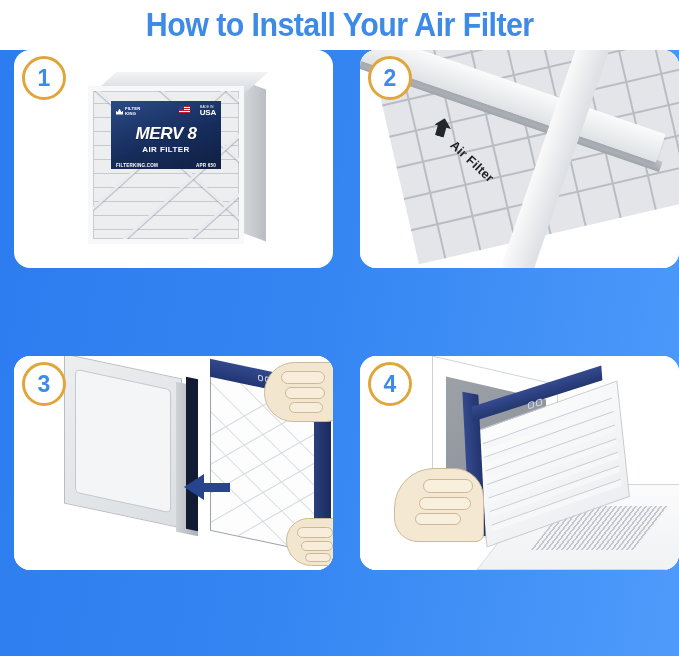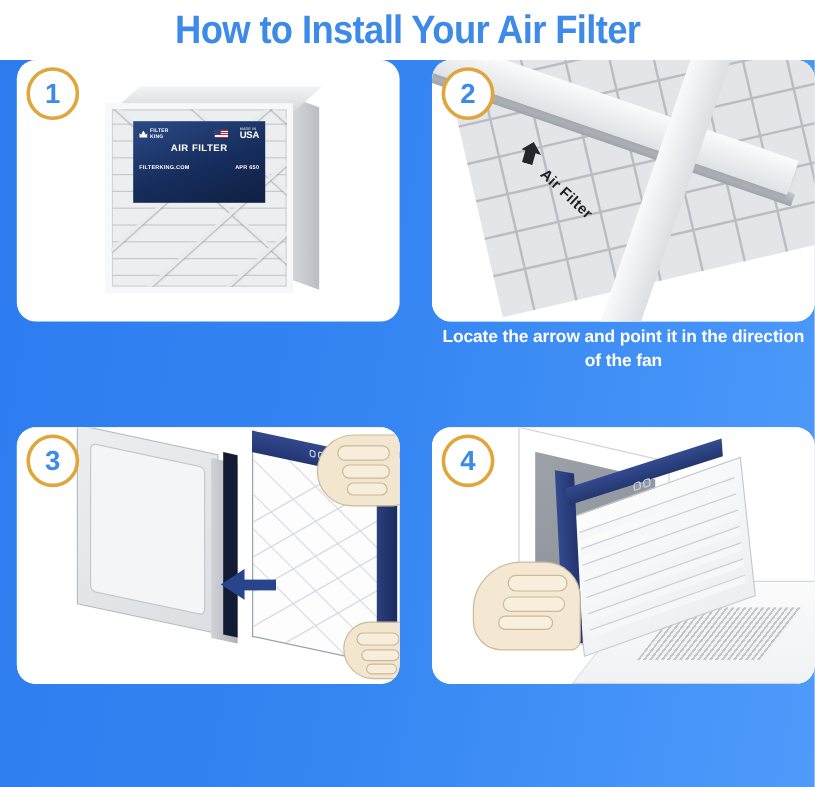--- a/index.html
+++ b/index.html
@@ -123,21 +123,21 @@
   }
   .lm-brand { display:flex; align-items:center; gap:2px; }
   .lm-crown {
     width:7px; height:6px; background:#fff;
     clip-path:polygon(0 100%,100% 100%,100% 38%,78% 62%,50% 0,22% 62%,0 38%);
   }
   .lm-brand span {
     font-size:4.2px; font-weight:bold; line-height:1.05;
     letter-spacing:.2px; text-align:left;
   }
-  .lm-usa { display:flex; align-items:center; gap:10px; }
+  .lm-usa { display:flex; align-items:flex-start; gap:10px; }
   .flag {
     width:11px; height:7px;
     background:
       linear-gradient(#b7242e 0 14%, #fff 14% 28%, #b7242e 28% 42%, #fff 42% 56%, #b7242e 56% 70%, #fff 70% 84%, #b7242e 84% 100%);
     position:relative;
   }
   .flag::after {
     content:""; position:absolute; left:0; top:0;
     width:45%; height:55%; background:#27407e;
   }
@@ -449,20 +449,21 @@
                     </span>
                   </div>
                   <div class="lm-usa">
                     <div class="flag"></div>
                     <div class="lm-usa-txt">
                       <u>MADE IN</u>
                       <b>USA</b>
                     </div>
                   </div>
                 </div>
+                <div class="lm-merv">MERV 8</div>
                 <div class="lm-sub">AIR FILTER</div>
                 <div class="lm-foot">
                   <span>FILTERKING.COM</span>
                   <span>APR 650</span>
                 </div>
               </div>
             </div>
           </div>
         </div>
       </div>
@@ -490,21 +491,20 @@
                 <i style="left:278px;top:0;width:2px;height:100%"></i>
               </div>
             </div>
             <div class="cp-frame-edge"></div>
             <div class="cp-frame-top"></div>
             <div class="cp-frame-right"></div>
             <div class="cp-arrow"></div>
             <div class="cp-airfilter">Air Filter</div>
           </div>
         </div>
-        <div class="caption">Locate the arrow and point it in the direction of the fan</div>
       </div>
 
       <div class="cell cell-3">
         <div class="card">
           <div class="badge">3</div>
 
           <div class="ill3">
             <div class="u-body">
               <div class="u-inner"></div>
             </div>

